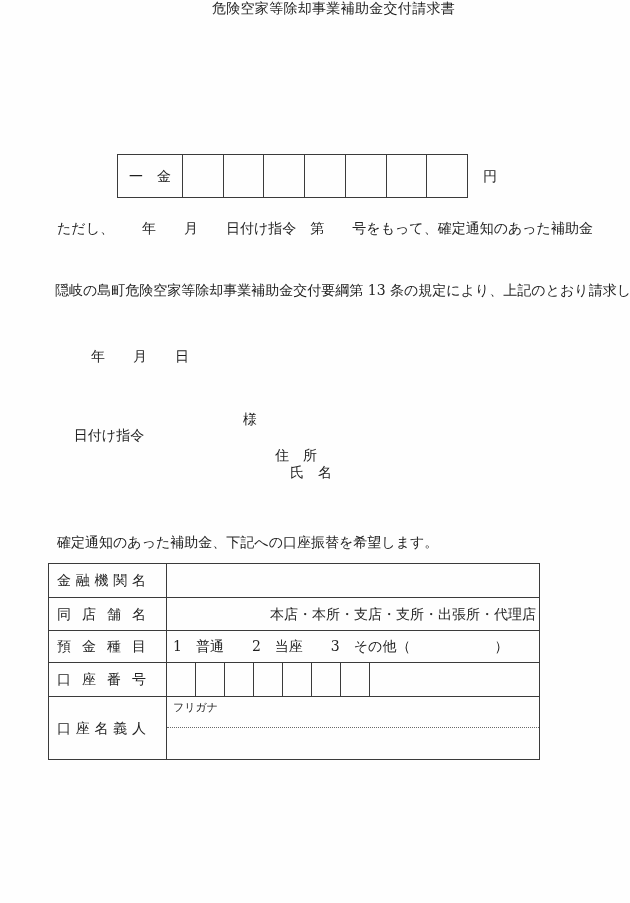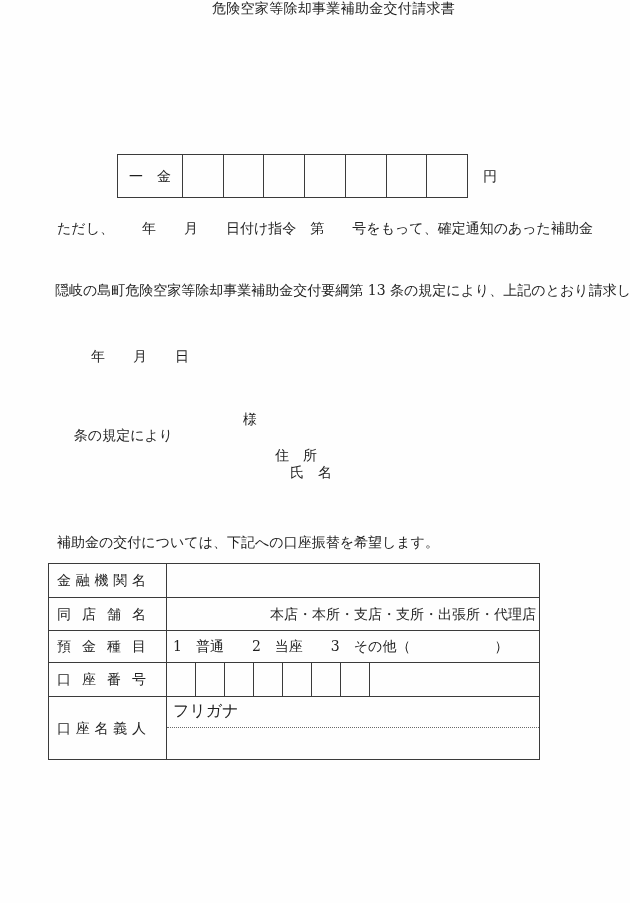--- a/index.html
+++ b/index.html
@@ -59,21 +59,21 @@
   .bank-value { flex:1; position:relative; display:flex; align-items:center; box-sizing:border-box; }
   .h33 { height:33px; } .h32 { height:32px; } .h31 { height:31px; } .h34 { height:33px; } .h62 { height:62px; }
   .val-right { justify-content:flex-end; padding-right:3px; white-space:pre; }
   .val-left { padding-left:6px; white-space:pre; }
   .acct-boxes { display:flex; height:100%; width:100%; }
   .acct-box { width:29px; flex:0 0 29px; border-right:1px solid #3b3b3b; box-sizing:border-box; height:100%; }
   .holder-cell { flex-direction:column; align-items:stretch; justify-content:flex-start; }
   .furigana-area {
     height:31px; box-sizing:border-box;
     border-bottom:1px dotted #6a6a6a;
-    font-size:16px;
+    font-size:11px;
     padding:5px 0 0 6px;
   }
   .holder-space { flex:1; }
 </style>
 </head>
 <body>
 
 <div class="page">
 
 
@@ -93,28 +93,28 @@
   </div>
   <div class="abs" style="left:483px; top:168px;">円</div>
 
   <div class="abs" style="left:57px; top:220px;">ただし、　　年　　月　　日付け指令　第　　号をもって、確定通知のあった補助金</div>
 
   <div class="abs" style="left:55px; top:282px;">隠岐の島町危険空家等除却事業補助金交付要綱第 13 条の規定により、上記のとおり請求します。</div>
 
   <div class="abs" style="left:91px; top:348px;">年　　月　　日</div>
 
   <div class="abs" style="left:56px; top:411px; width:300px;">
-    <span>条の規定により</span>
+    <span>日付け指令</span>
     <span class="abs" style="left:187px; top:0;">様</span>
   </div>
 
   <div class="abs" style="left:275px; top:447px;">住　所</div>
   <div class="abs" style="left:290px; top:464px;">氏　名</div>
 
-  <div class="abs" style="left:57px; top:534px;">補助金の交付については、下記への口座振替を希望します。</div>
+  <div class="abs" style="left:57px; top:534px;">確定通知のあった補助金、下記への口座振替を希望します。</div>
 
   <div class="bank-table">
 
     <div class="bank-row h33">
       <div class="bank-label">
         <div class="chars">
             <span>金</span>
             <span>融</span>
             <span>機</span>
             <span>関</span>

